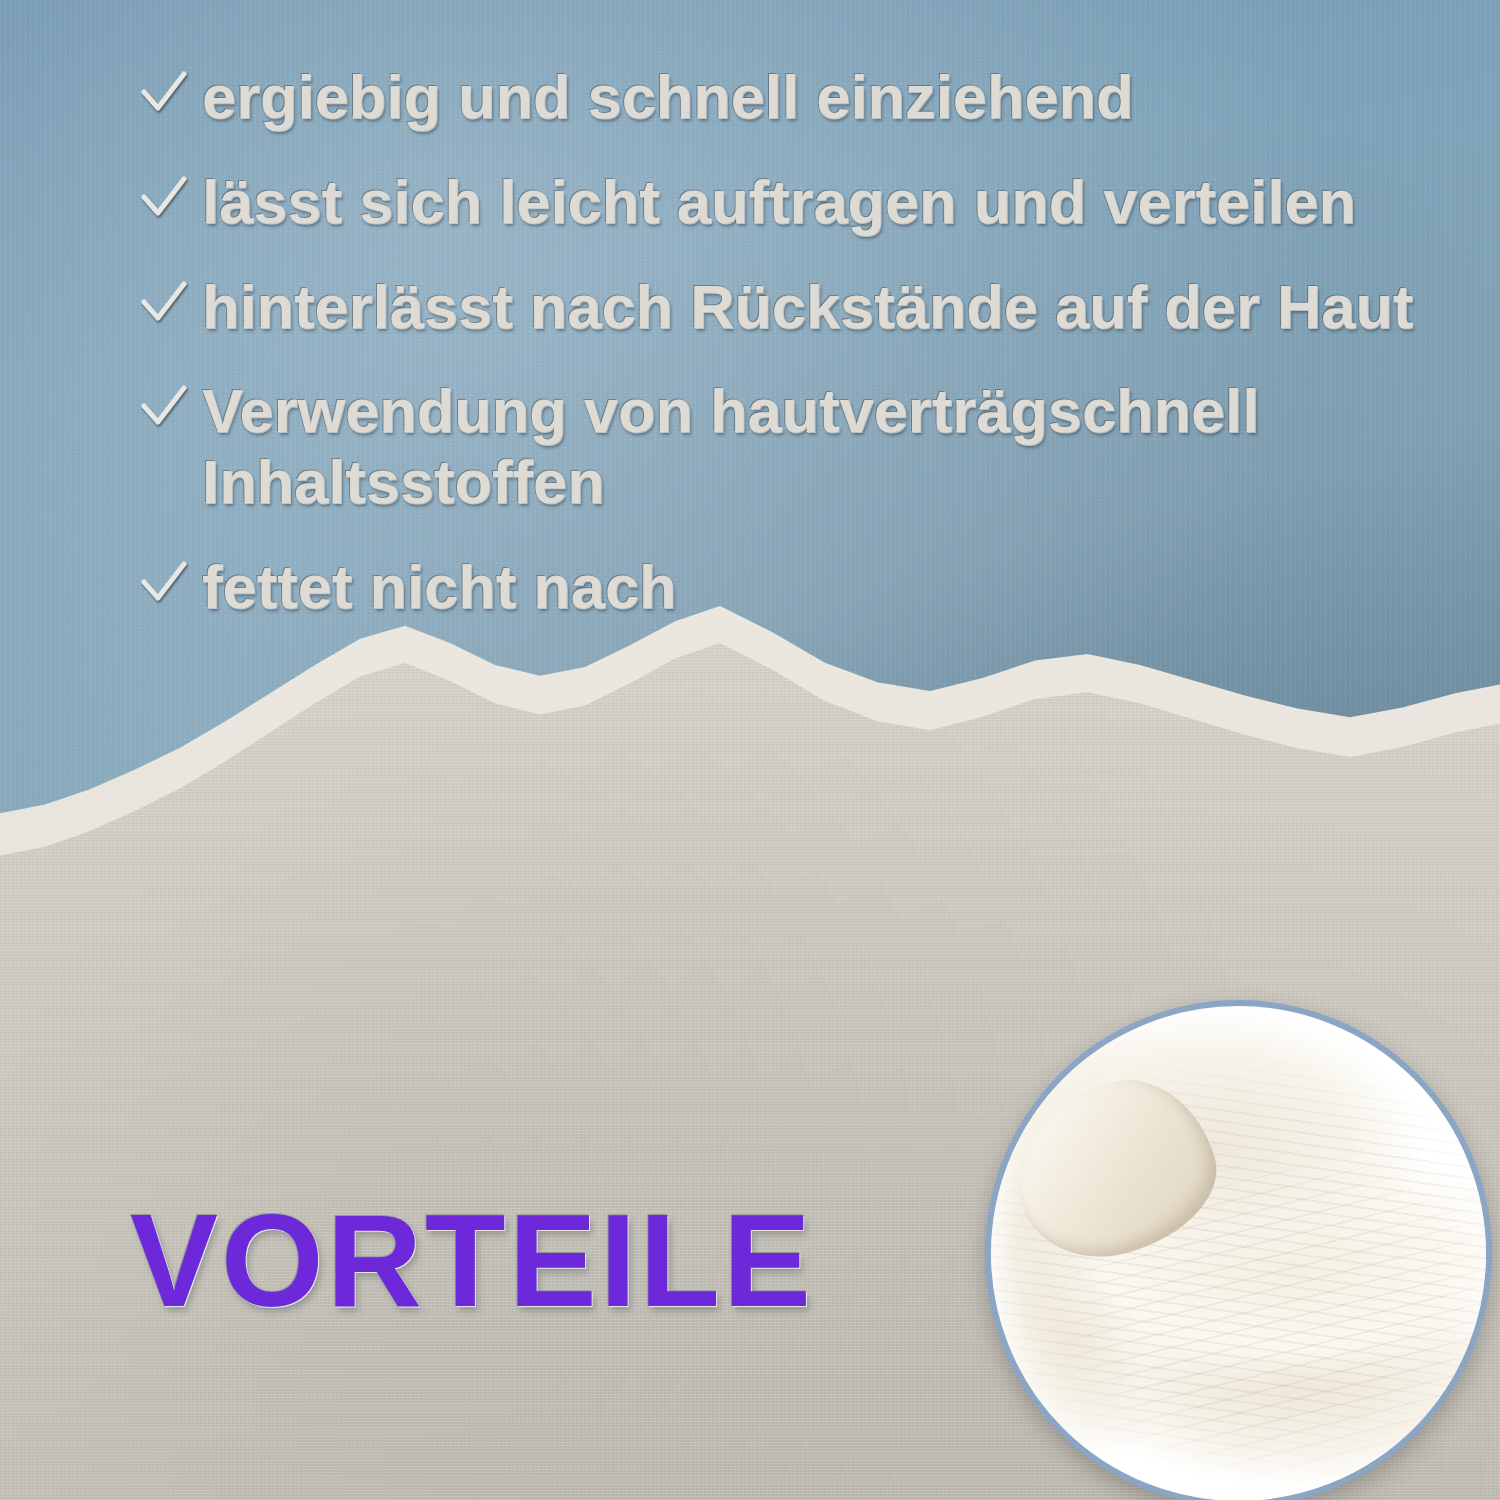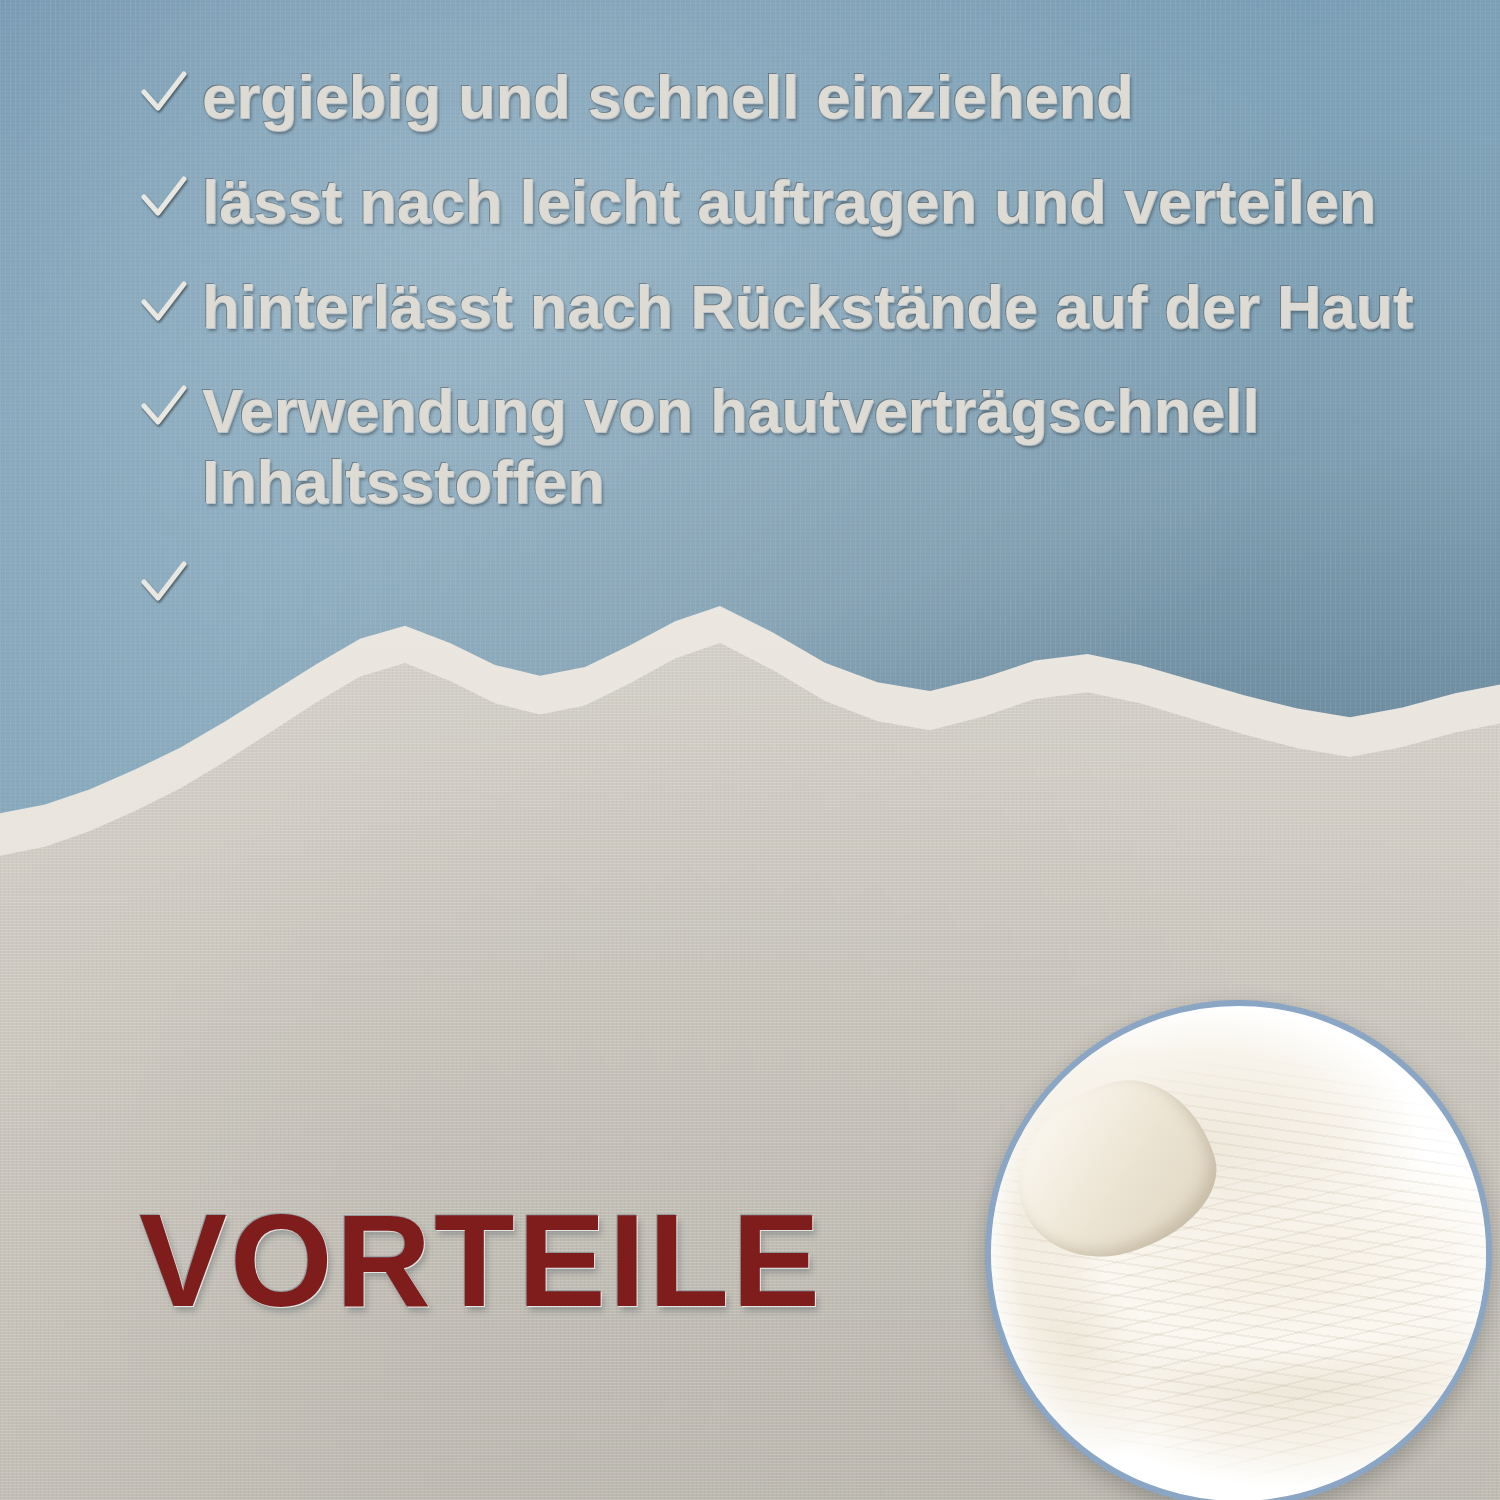--- a/index.html
+++ b/index.html
@@ -136,26 +136,26 @@
     color: #dedbd4;
     text-shadow:
       1px 1px 0 rgba(255,255,255,.55),
       -1px -1px 0 rgba(70,70,70,.45),
       2px 3px 3px rgba(40,50,58,.45);
   }
 
   
   .vorteile {
     position: absolute;
-    left: 139px;
+    left: 130px;
     top: 1185px;
     font-size: 132px;
     font-weight: 700;
     letter-spacing: 3px;
-    color: #7f1d1d;
+    color: #6d28d9;
     text-shadow:
       1px 1px 0 rgba(255,255,255,.75),
       -1px -1px 0 rgba(110,125,138,.55),
       3px 5px 6px rgba(60,70,80,.32);
   }
 
   
   .cream-circle {
     position: absolute;
     left: 985px;
@@ -226,21 +226,21 @@
       </span>
       <span class="benefit-text">ergiebig und schnell einziehend</span>
     </div>
 
     <div class="benefit-row">
       <span class="check-icon">
         <svg viewBox="0 0 48 48" width="48" height="48" aria-hidden="true">
           <path d="M4 24 L18 40 L44 6" fill="none" stroke="currentColor" stroke-width="5" stroke-linecap="round" stroke-linejoin="round"></path>
         </svg>
       </span>
-      <span class="benefit-text">lässt nach leicht auftragen und verteilen</span>
+      <span class="benefit-text">lässt sich leicht auftragen und verteilen</span>
     </div>
 
     <div class="benefit-row">
       <span class="check-icon">
         <svg viewBox="0 0 48 48" width="48" height="48" aria-hidden="true">
           <path d="M4 24 L18 40 L44 6" fill="none" stroke="currentColor" stroke-width="5" stroke-linecap="round" stroke-linejoin="round"></path>
         </svg>
       </span>
       <span class="benefit-text">hinterlässt nach Rückstände auf der Haut</span>
     </div>
@@ -253,20 +253,21 @@
       </span>
       <span class="benefit-text">Verwendung von hautverträg­schnell Inhaltsstoffen</span>
     </div>
 
     <div class="benefit-row">
       <span class="check-icon">
         <svg viewBox="0 0 48 48" width="48" height="48" aria-hidden="true">
           <path d="M4 24 L18 40 L44 6" fill="none" stroke="currentColor" stroke-width="5" stroke-linecap="round" stroke-linejoin="round"></path>
         </svg>
       </span>
+      <span class="benefit-text">fettet nicht nach</span>
     </div>
 
   </div>
 
   <div class="vorteile">VORTEILE</div>
 
   <div class="cream-circle">
     <div class="swirl"></div>
     <div class="streaks"></div>
     <div class="streaks2"></div>

